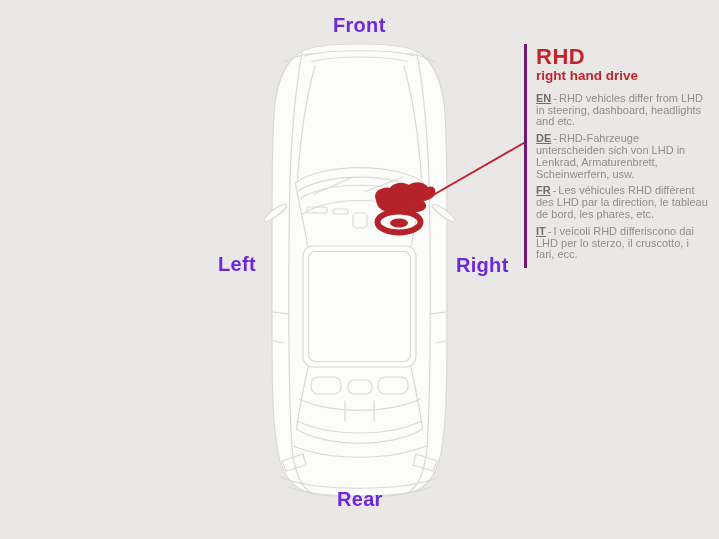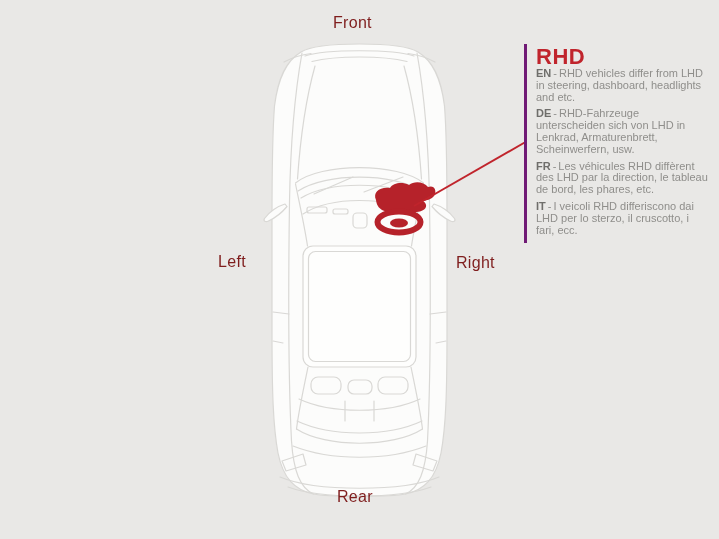--- a/index.html
+++ b/index.html
@@ -7,23 +7,23 @@
     width:719px; height:539px;
     background:#e9e8e6;
     font-family:"Liberation Sans", sans-serif;
     overflow:hidden;
   }
   .stage { position:relative; width:719px; height:539px; }
   .stage > svg { position:absolute; left:0; top:0; }
 
   .dir-label {
     position:absolute;
-    color:#7f1d1d;
-    font-weight:400;
-    font-size:16px;
+    color:#6d28d9;
+    font-weight:700;
+    font-size:20px;
     letter-spacing:0.3px;
     white-space:nowrap;
   }
   .label-front { left:333px; top:14px; }
   .label-left  { left:218px; top:253px;text-align:right; }
   .label-right { left:456px; top:254px; }
   .label-rear  { left:337px; top:488px;text-align:center; }
 
   .callout {
     position:absolute;
@@ -46,21 +46,21 @@
     font-size:13.5px;
     line-height:1.1;
     margin:1px 0 9px 0;
   }
   .entry {
     margin:0 0 5px 0;
     font-size:11px;
     line-height:11.8px;
     color:#8f8e8b;
   }
-  .entry b { color:#6f6e6b; font-weight:700; }
+  .entry b { color:#6f6e6b; font-weight:700;text-decoration:underline; }
   .entry .sep { margin:0 2px; }
 </style>
 </head>
 <body>
 
 <div class="stage">
 
   <svg width="719" height="539" viewBox="0 0 719 539" aria-hidden="true">
     <g fill="none" stroke="#d9d8d5" stroke-width="1.2" stroke-linecap="round" stroke-linejoin="round">
 
@@ -137,20 +137,21 @@
     <line x1="414" y1="206" x2="525.5" y2="142" stroke="#c0242c" stroke-width="2"></line>
   </svg>
 
   <div class="dir-label label-front">Front</div>
   <div class="dir-label label-left">Left</div>
   <div class="dir-label label-right">Right</div>
   <div class="dir-label label-rear">Rear</div>
 
   <div class="callout">
     <h1 class="callout-title">RHD</h1>
+    <div class="callout-subtitle">right hand drive</div>
 
     <p class="entry">
       <b>EN</b><span class="sep">-</span><span>RHD vehicles differ from LHD in steering, dashboard, headlights and etc.</span>
     </p>
     <p class="entry">
       <b>DE</b><span class="sep">-</span><span>RHD-Fahrzeuge unterscheiden sich von LHD in Lenkrad, Armaturenbrett, Scheinwerfern, usw.</span>
     </p>
     <p class="entry">
       <b>FR</b><span class="sep">-</span><span>Les véhicules RHD diffèrent des LHD par la direction, le tableau de bord, les phares, etc.</span>
     </p>

